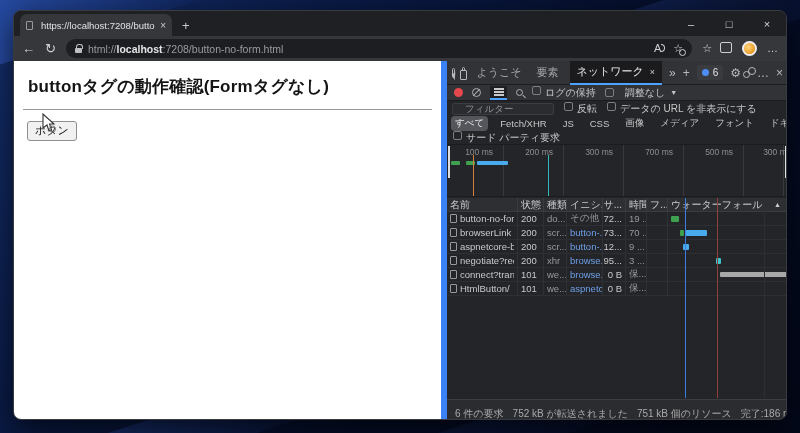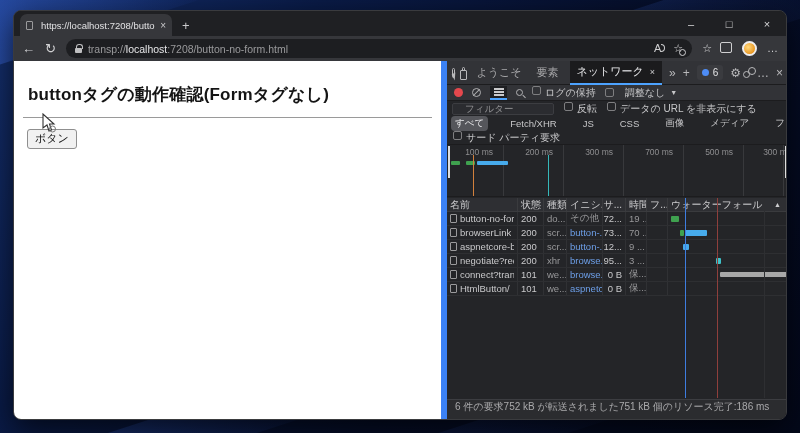--- a/index.html
+++ b/index.html
@@ -20,33 +20,33 @@
   .btab-title{font-size:9.5px;color:#e2e2e4;white-space:nowrap;overflow:hidden;flex:1}
   .btab-x{font-size:10px;color:#c9c9cb;flex:0 0 auto}
   .newtab{color:#c9c9cb;font-size:13px;margin:0 0 3px 10px}
   .winctl{position:absolute;right:0;top:0;height:25px;display:flex}
   .winctl span{width:38px;display:flex;align-items:center;justify-content:center;font-size:11px;color:#d9d9db}
   
   .toolbar{position:absolute;left:0;top:25px;right:0;height:25px;background:#36373b;display:flex;align-items:center;padding:0 8px;gap:10px}
   .navic{color:#d0d0d2;font-size:13px;line-height:1}
   .pill{flex:1;height:19px;background:#1d1e21;border-radius:10px;display:flex;align-items:center;padding:0 9px;gap:6px;min-width:0}
   .url{font-size:10.5px;white-space:nowrap;overflow:hidden;color:#9a9a9c}
-  .url b{color:#e6e6e8;font-weight:normal}
+  .url b{color:#e6e6e8;font-weight:bold}
   .lock-icon{width:7px;height:5px;background:#bfbfc1;border-radius:1px;position:relative;margin-top:3px;flex:0 0 auto}
   .lock-icon::before{content:"";position:absolute;left:1px;top:-4px;width:5px;height:4px;border:1.2px solid #bfbfc1;border-bottom:none;border-radius:3px 3px 0 0}
   .pillic{margin-left:auto;display:flex;gap:12px;align-items:center}
   .tbic{color:#cfcfd1;font-size:11px;position:relative;line-height:1}
   .star-gear::after{content:"";position:absolute;right:-3px;bottom:-2px;width:5px;height:5px;border:1.2px solid #cfcfd1;border-radius:50%}
   .read-aloud::after{content:"";position:absolute;right:-4px;top:1px;width:3px;height:6px;border:1.2px solid #cfcfd1;border-left:none;border-radius:0 4px 4px 0}
   .collections-icon{width:10px;height:9px;border:1.2px solid #cfcfd1;border-radius:2px;position:relative}
   .collections-icon::before{content:"";position:absolute;left:-3px;top:-3px;width:10px;height:9px;border:1.2px solid #cfcfd1;border-radius:2px;background:#36373b}
   .avatar{width:15px;height:15px;border-radius:50%;border:2px solid #ededef;background:radial-gradient(circle at 38% 38%,#ffd97e,#e8941e 75%)}
   
   .page{position:absolute;left:0;top:50px;width:427px;height:360px;background:#ffffff;padding:8px 9px}
-  .page h1{font-size:17px;font-weight:bold;color:#141414;margin:14px 0 11px 5px;letter-spacing:.2px}
+  .page h1{font-size:17px;font-weight:bold;color:#141414;margin:6px 0 11px 5px;letter-spacing:.2px}
   .page hr{border:none;border-top:1px solid #9a9a9a;margin:0 0 10px 0}
   .pgbtn{display:inline-block;margin-left:4px;padding:1px 7px 2px;font-size:11px;color:#141414;background:#f1f1f1;border:1px solid #8f8f8f;border-radius:3px}
   .cursor{position:absolute;left:27px;top:52px;width:16px;height:20px}
   .devtools{position:absolute;left:427px;top:50px;width:347px;height:360px;background:#242528;border-left:6px solid #3b82f6;font-size:10.5px;color:#c7c7c9}
   
   .dt-tabbar{position:absolute;left:0;top:0;right:0;height:24px;background:#323337;border-bottom:1px solid #1c1c1e;display:flex;align-items:center;padding:0 5px;gap:7px}
   .dt-tab{height:24px;display:flex;align-items:center;padding:0 4px;color:#a8a8aa;font-size:11px;white-space:nowrap}
   .dt-tab.active{background:#1b1b1d;color:#e9e9eb;border-bottom:2px solid #4da3ff;gap:6px;padding:0 7px}
   .dt-tab.active .tx{font-size:9px;color:#cfcfd1}
   .dt-ic{color:#b9b9bb;font-size:12px;line-height:1}
@@ -72,21 +72,21 @@
   .cb{width:9px;height:9px;border:1px solid #7e7e80;border-radius:2px;background:transparent;flex:0 0 auto}
   .cblab{font-size:10px;color:#c7c7c9;white-space:nowrap}
   .ddl{display:flex;align-items:center;gap:5px;margin-left:2px}
   .ddl .ar{font-size:7px;color:#c7c7c9}
   
   .dt-filter{position:absolute;left:0;top:41px;right:0;height:13px;display:flex;align-items:center;padding:0 5px;gap:10px}
   .fin{width:102px;height:12px;background:#2b2c30;border:1px solid #3c3d41;border-radius:2px;font-size:9.5px;color:#d0d0d2;padding:0 12px;font-family:inherit}
   .fin::placeholder{color:#8e8e90}
   .cbrow{display:flex;align-items:flex-start;gap:4px}
   
-  .dt-chips{position:absolute;left:0;top:55px;right:0;height:15px;display:flex;align-items:center;padding:0 4px;gap:18px;overflow:hidden}
+  .dt-chips{position:absolute;left:0;top:55px;right:0;height:15px;display:flex;align-items:center;padding:0 4px;gap:8px;overflow:hidden}
   .chip{font-size:9.5px;color:#c7c7c9;padding:1px 4px;border-radius:4px;white-space:nowrap}
   .chip.active{background:#55565b;color:#f0f0f2}
   
   .dt-blocked{position:absolute;left:0;top:70px;right:0;height:14px;display:flex;align-items:center;padding:0 6px;gap:10px;border-bottom:1px solid #1c1c1e}
   
   .dt-ov{position:absolute;left:0;top:84px;right:0;height:52px;background:#242528;border-bottom:1px solid #1c1c1e;overflow:hidden}
   .ov-tick{position:absolute;top:2px;width:36px;text-align:right;font-size:8.5px;color:#8e8e90}
   .ov-grid{position:absolute;top:0;bottom:0;width:1px;background:#38393c}
   .ov-bar{position:absolute;height:4px;border-radius:1px}
   .ov-handle{position:absolute;top:1px;bottom:18px;width:2px;background:#dededf}
@@ -98,21 +98,21 @@
   .sort{position:absolute;right:6px;font-size:7px;color:#cdcdcf}
   .dt-row{position:absolute;left:0;right:0;height:14px;display:flex;align-items:center;font-size:9.5px;color:#c9c9cb;border-bottom:1px solid #2e2f32;background:#242528}
   .dt-row .col{border-right:1px solid #303134}
   .doc-icon{width:7px;height:9px;border:1px solid #9a9a9c;border-radius:1px;margin-right:3px;flex:0 0 auto}
   .nm{white-space:nowrap;overflow:hidden}
   .dim{color:#98989a}
   .lnk{color:#6d9fe8}
   .wbar{position:absolute;height:6px;top:4px;border-radius:1px}
   .g{background:#3fa14f}.b{background:#47abec}.t{background:#3ec1c9}.gr{background:#a8a8a8;height:5px}
   
-  .dt-sum{position:absolute;left:0;bottom:0;right:0;height:22px;background:#2b2c2f;border-top:1px solid #3c3d41;display:flex;align-items:flex-start;padding:0 8px;font-size:10px;color:#a9a9ab;white-space:nowrap;overflow:hidden}
+  .dt-sum{position:absolute;left:0;bottom:0;right:0;height:22px;background:#2b2c2f;border-top:1px solid #3c3d41;display:flex;align-items:flex-end;gap:9px;padding:0 8px;font-size:10px;color:#a9a9ab;white-space:nowrap;overflow:hidden}
 </style>
 </head>
 <body>
 
 <div class="wp">
   <div class="streak s1"></div>
   <div class="streak s2"></div>
   <div class="streak s3"></div>
   <div class="streak s4"></div>
 </div>
@@ -131,21 +131,21 @@
       <span>□</span>
       <span>×</span>
     </div>
   </div>
 
   <div class="toolbar">
     <span class="navic">←</span>
     <span class="navic">↻</span>
     <div class="pill">
       <span class="lock-icon"></span>
-      <span class="url"><span>transp://</span><b>localhost</b><span>:7208/button-no-form.html</span></span>
+      <span class="url"><span>html://</span><b>localhost</b><span>:7208/button-no-form.html</span></span>
       <span class="pillic">
         <span class="tbic read-aloud">A</span>
         <span class="tbic star-gear">☆</span>
       </span>
     </div>
     <span class="tbic">☆</span>
     <span class="collections-icon"></span>
     <span class="avatar"></span>
     <span class="tbic">…</span>
   </div>

